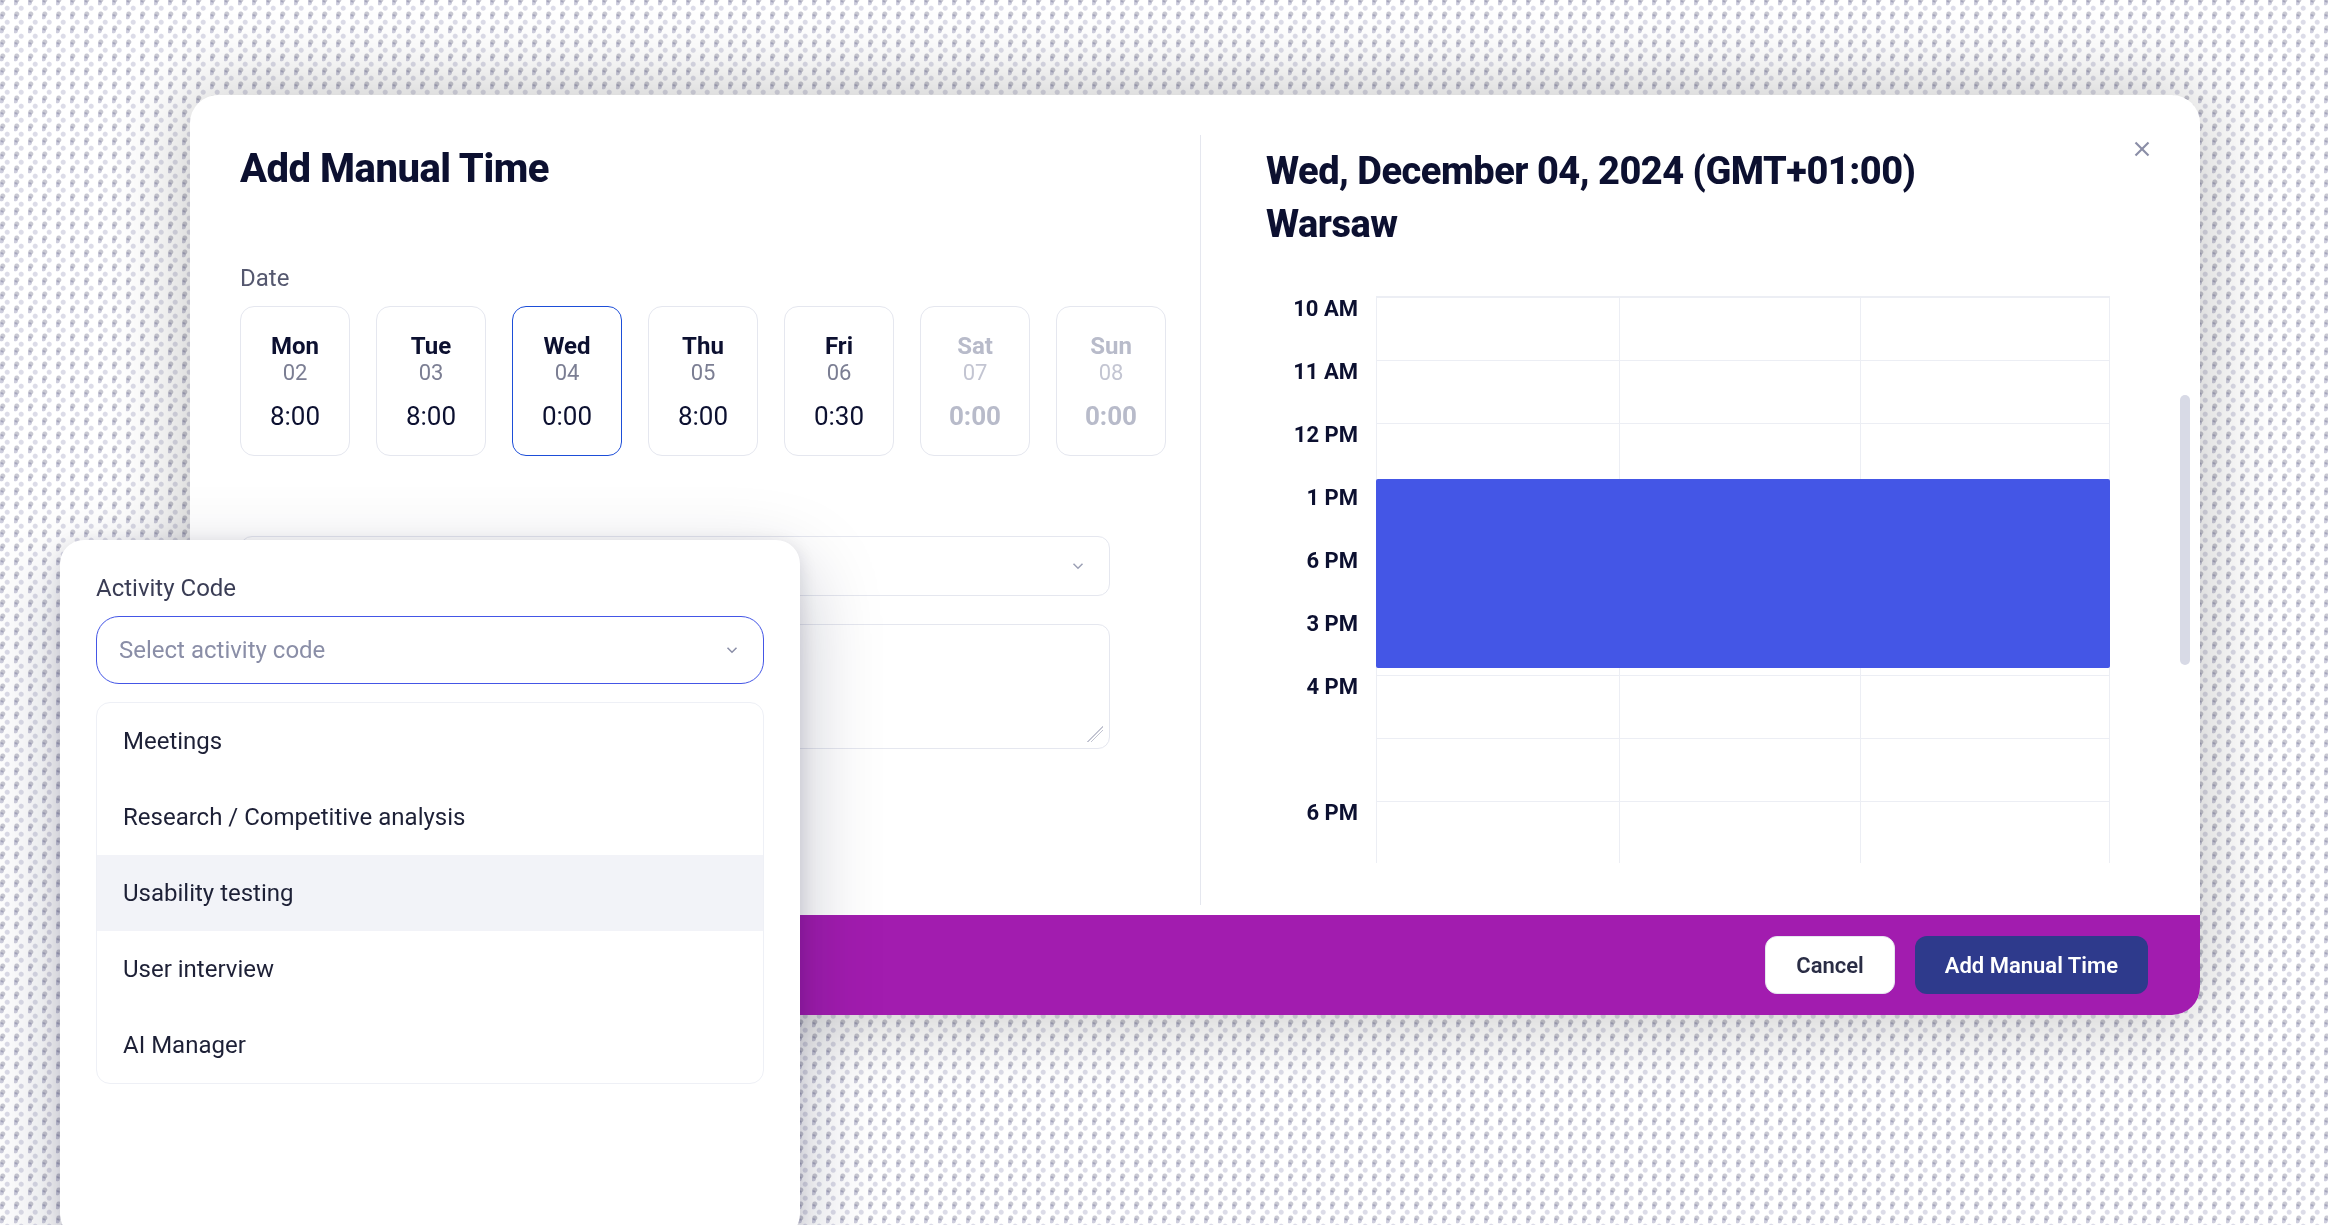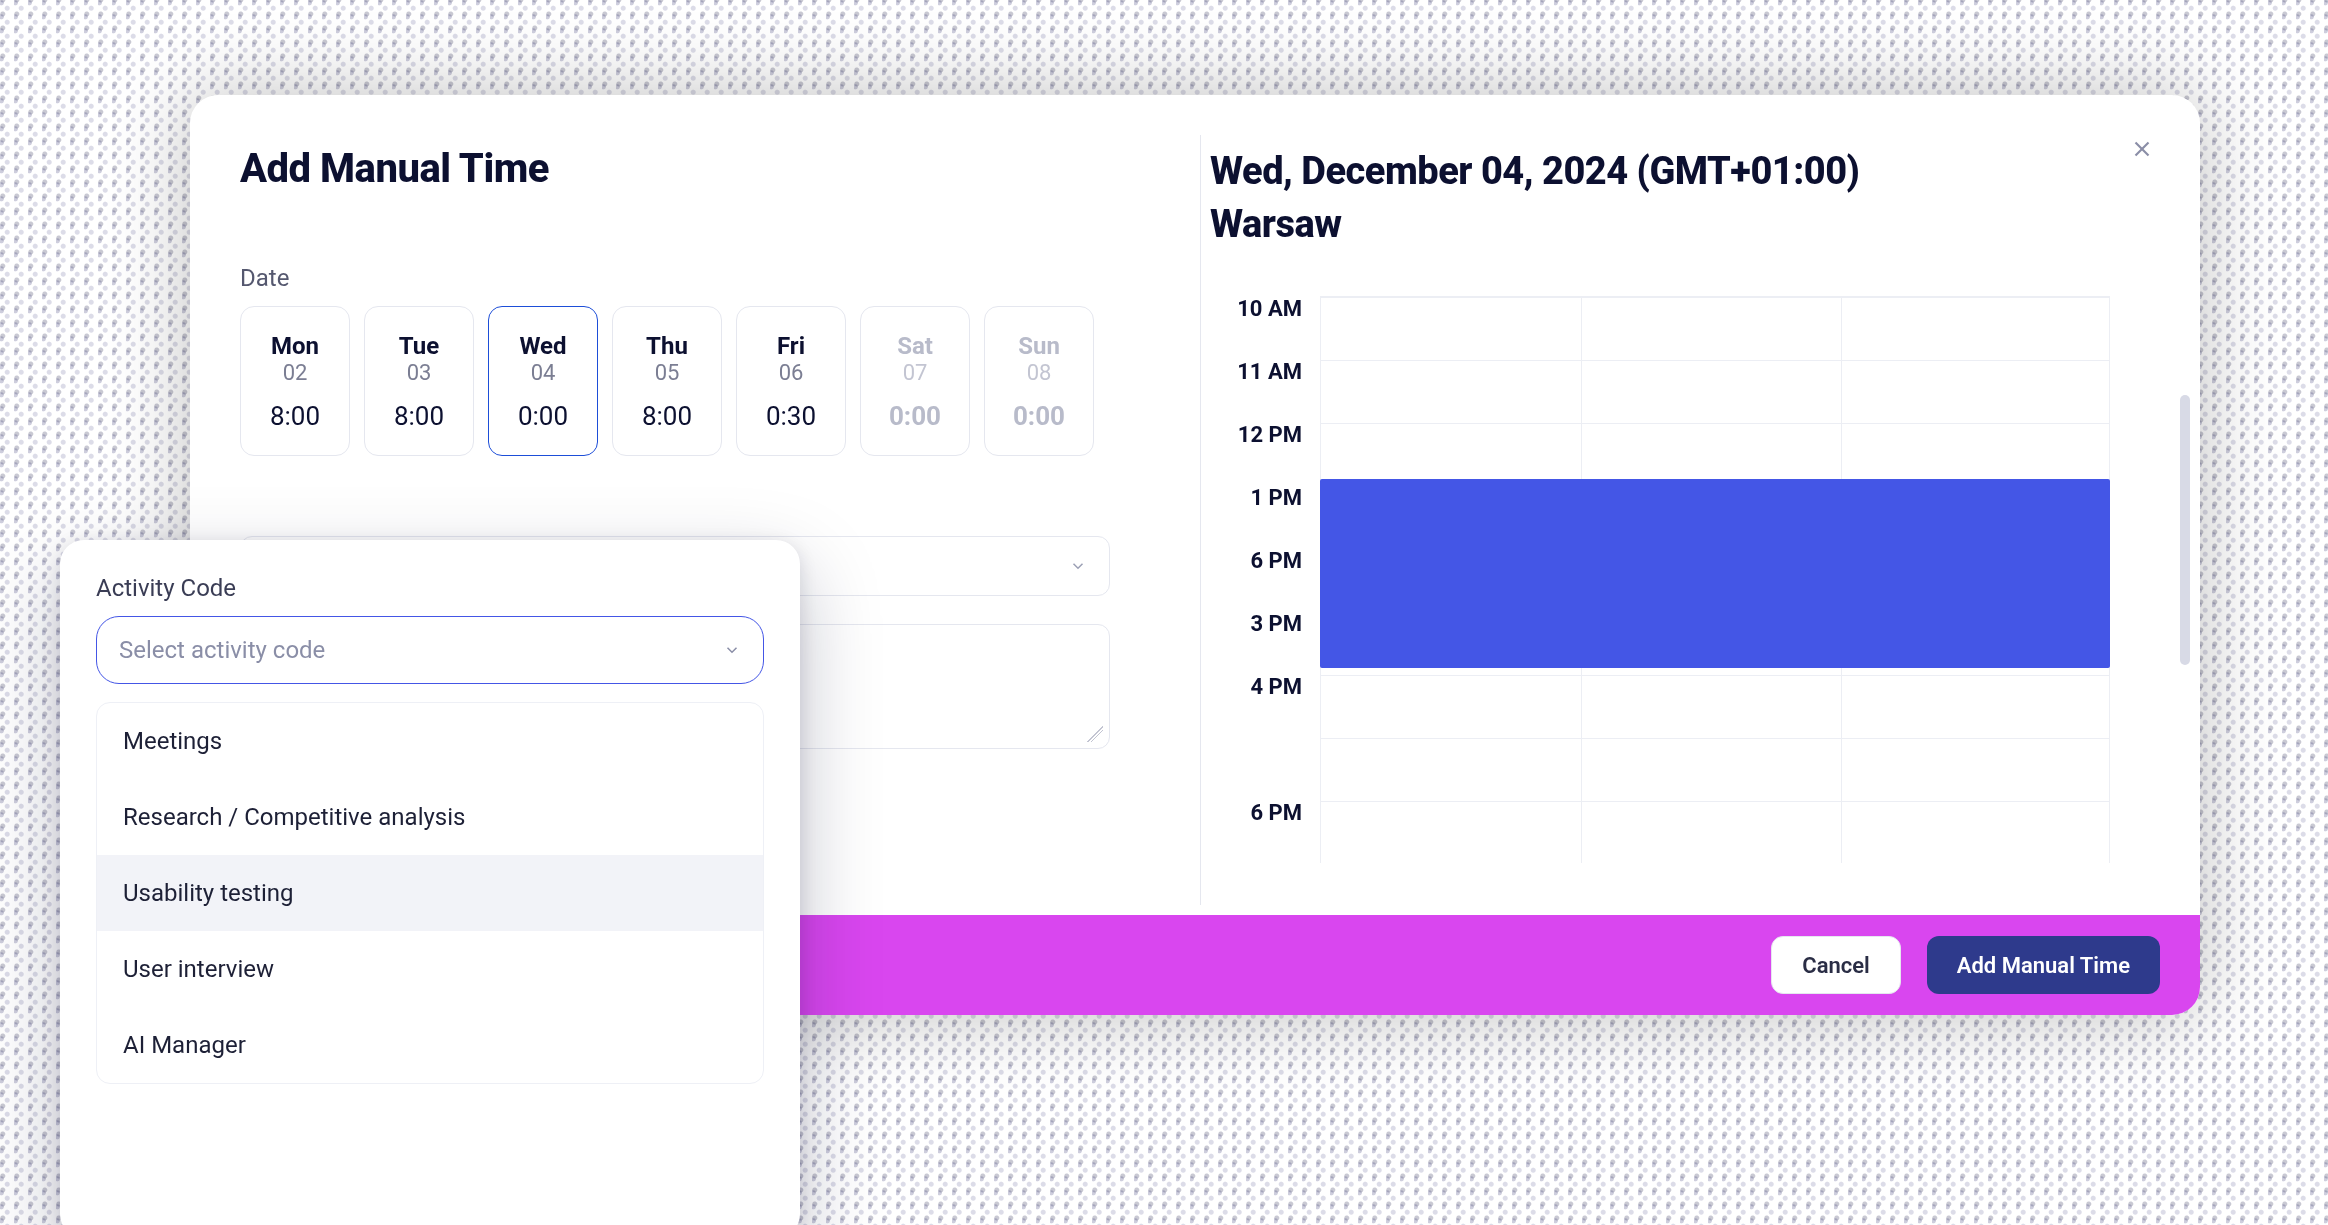--- a/index.html
+++ b/index.html
@@ -53,21 +53,21 @@
     letter-spacing: -.5px;
     margin-bottom: 72px;
   }
   .section-label {
     font-size: 24px;
     color: #55586f;
     margin-bottom: 14px;
   }
   .date-row {
     display: flex;
-    gap: 14px;
+    gap: 26px;
     text-align: right;
   }
   .day-chip {
     width: 110px;
     height: 150px;
     border: 1px solid #e5e7ef;
     border-radius: 14px;
     display: flex;
     flex-direction: column;
     align-items: center;
@@ -180,26 +180,26 @@
     position:absolute;
     left:110px; right:30px;
     background:#4456e6;
     border-radius:2px;
   }
   
   .footer-bar{
     position:absolute;
     left:0;right:0;bottom:0;
     height:100px;
-    background:#d946ef;
+    background:#a21caf;
     display:flex;
     align-items:center;
     justify-content:flex-end;
-    gap:26px;
-    padding-right:40px;
+    gap:20px;
+    padding-right:52px;
   }
   .btn{
     height:58px;
     border-radius:12px;
     font-size:22px;
     font-weight:600;
     padding:0 30px;
     display:flex;align-items:center;justify-content:center;
     cursor:pointer;
   }

